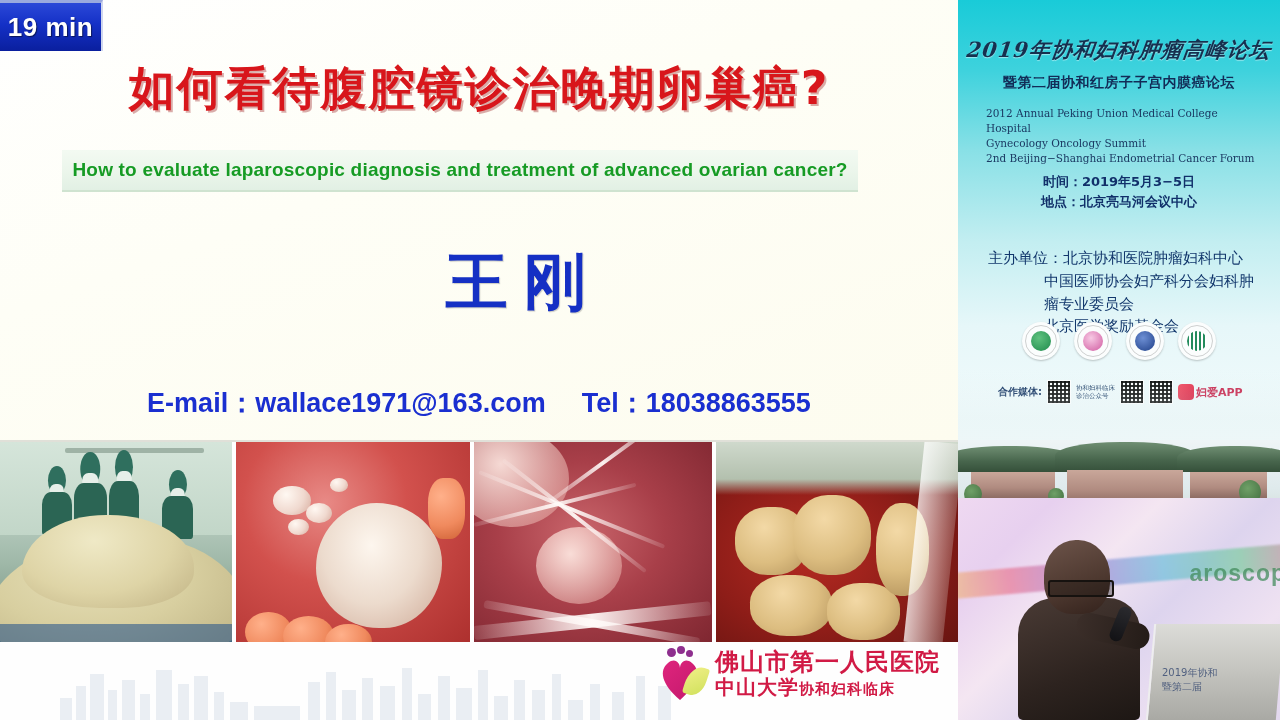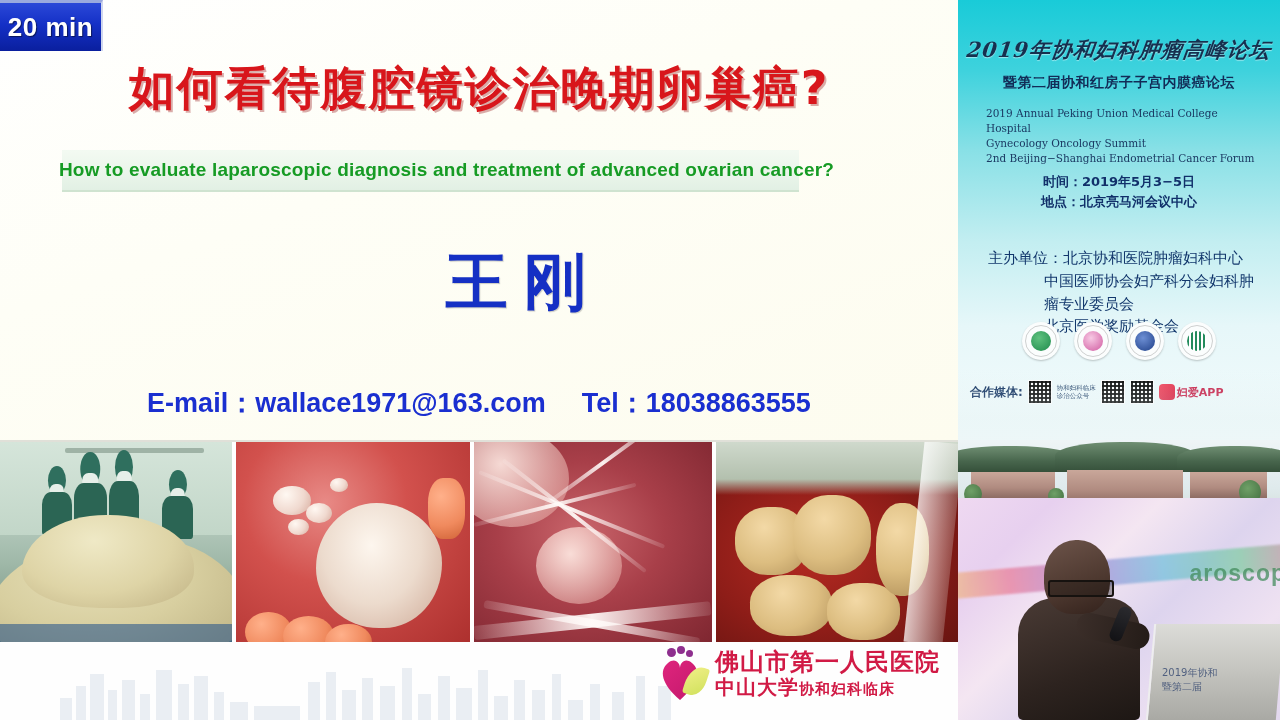--- a/index.html
+++ b/index.html
@@ -9,23 +9,23 @@
   
   #slide{position:absolute;left:0;top:0;width:958px;height:720px;background:#fdfdf7;overflow:hidden;}
   #slide-paper{position:absolute;left:0;top:0;width:958px;height:440px;
       background:linear-gradient(160deg,#ffffff 0%,#fefef6 40%,#fdfcef 100%);}
 
   .title-zh{position:absolute;left:0;top:58px;width:958px;text-align:center;
       font-family:"DejaVu Sans","Liberation Sans",sans-serif;
       font-size:46px;font-weight:bold;color:#d8161b;letter-spacing:2px;
       text-shadow:2px 2px 0 rgba(150,20,20,.35);white-space:nowrap;}
 
-  .subtitle-band{position:absolute;left:62px;top:150px;width:705px;height:40px;
+  .subtitle-band{position:absolute;left:62px;top:150px;width:796px;height:40px;
       background:linear-gradient(180deg,#f3faf2 0%,#eaf5ea 60%,#e2f0e4 100%);
-      border-bottom:2px solid #cfe3d0;display:flex;align-items:center;justify-content:center;padding-left:32px;}
+      border-bottom:2px solid #cfe3d0;display:flex;align-items:center;justify-content:center;}
   .subtitle-en{font-size:19px;font-weight:bold;color:#169b24;letter-spacing:.2px;white-space:nowrap;
       font-family:"Liberation Sans",sans-serif;}
 
   .speaker{position:absolute;left:0;top:240px;width:1047px;text-align:center;
       font-family:"DejaVu Sans","Liberation Sans",sans-serif;
       font-size:62px;font-weight:bold;color:#1530c4;letter-spacing:16px;
       text-shadow:1px 1px 1px rgba(0,0,0,.2);}
 
   .contact{position:absolute;left:0;top:385px;width:958px;text-align:center;
       font-size:27px;font-weight:bold;color:#1a2fd0;white-space:nowrap;
@@ -135,22 +135,22 @@
       line-height:1.52;}
   .poster-org .ind{padding-left:56px;display:block;}
   .logos{position:absolute;left:0;top:322px;width:322px;display:flex;justify-content:center;gap:14px;}
   .lg{width:38px;height:38px;border-radius:50%;background:#fbfdfd;
       box-shadow:0 1px 2px rgba(0,0,0,.22);position:relative;overflow:hidden;
       display:flex;align-items:center;justify-content:center;}
   .lg::after{content:"";position:absolute;left:3px;top:3px;right:3px;bottom:3px;border-radius:50%;
       border:1px solid rgba(0,0,0,.18);}
   .lg-i{width:20px;height:20px;border-radius:50%;}
   .media{position:absolute;left:12px;top:380px;width:300px;display:flex;align-items:center;gap:5px;}
-  .media-lbl{font-family:"DejaVu Sans","Liberation Sans",sans-serif;font-size:12px;font-weight:bold;
-      color:#10305f;white-space:nowrap;}
+  .media-lbl{font-family:"DejaVu Sans","Liberation Sans",sans-serif;font-size:10px;font-weight:bold;
+      color:#10305f;white-space:nowrap;margin-left:28px;}
   .qr{width:22px;height:22px;background:
       repeating-linear-gradient(90deg,#1b1b1b 0 2px,#fff 2px 4px),
       repeating-linear-gradient(0deg,#1b1b1b 0 2px,rgba(255,255,255,0) 2px 4px);
       background-blend-mode:multiply;border:1px solid #fff;}
   .qr-cap{font-family:"DejaVu Sans","Liberation Sans",sans-serif;font-size:6.5px;color:#14355f;
       line-height:1.25;white-space:nowrap;}
   .app-badge{display:flex;align-items:center;gap:2px;}
   .app-ic{width:16px;height:16px;border-radius:4px;background:linear-gradient(135deg,#f2495f,#d81b3c);}
   .app-tx{font-family:"DejaVu Sans","Liberation Sans",sans-serif;font-size:11px;font-weight:bold;color:#c8234a;white-space:nowrap;}
   .poster-bldg{position:absolute;left:0;bottom:0;width:322px;height:70px;opacity:.35;
@@ -321,32 +321,32 @@
         <div class="hosp-text">
           <div class="hosp-l1">佛山市第一人民医院</div>
           <div class="hosp-l2">
             <span>中山大学</span><small>协和妇科临床</small>
           </div>
         </div>
       </div>
     </div>
 
     <div id="badge">
-      <span>20 min</span>
+      <span>19 min</span>
     </div>
   </div>
 
   <div id="right">
 
     <div id="poster">
       <div class="poster-cal">2019年协和妇科肿瘤高峰论坛</div>
       <div class="poster-sub">暨第二届协和红房子子宫内膜癌论坛</div>
 
       <div class="poster-en">
-        <div>2019 Annual Peking Union Medical College Hospital</div>
+        <div>2012 Annual Peking Union Medical College Hospital</div>
         <div>Gynecology Oncology Summit</div>
         <div>2nd Beijing−Shanghai Endometrial Cancer Forum</div>
       </div>
 
       <div class="poster-when">
         <div>时间：2019年5月3−5日</div>
         <div>地点：北京亮马河会议中心</div>
       </div>
 
       <div class="poster-org">

